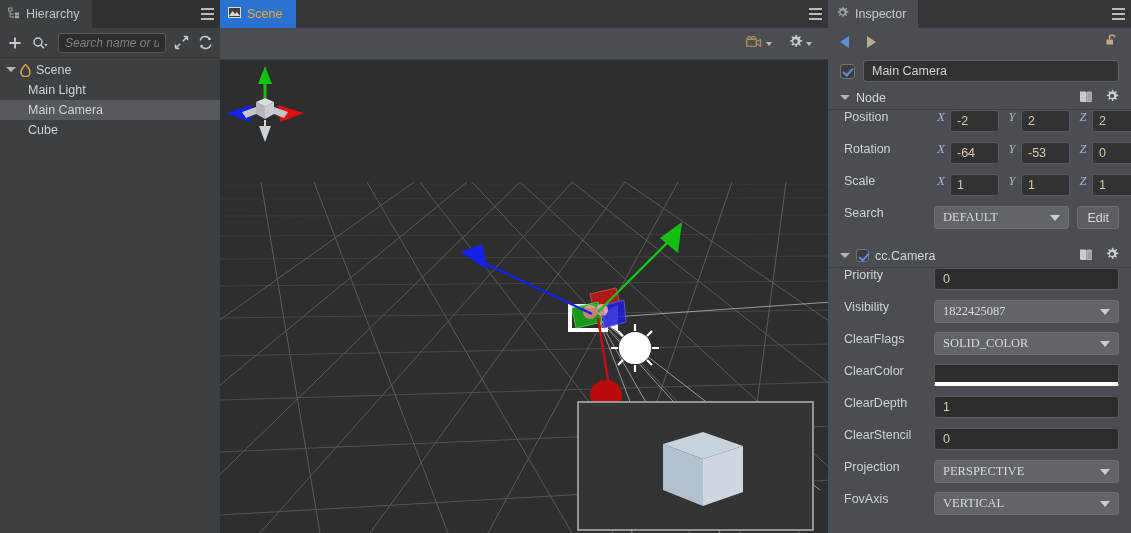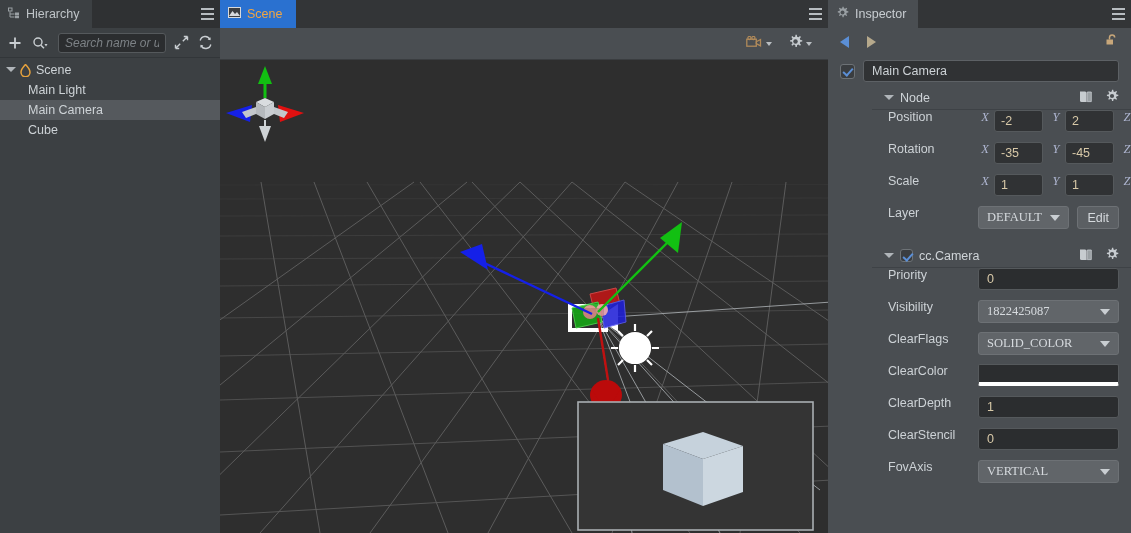--- a/index.html
+++ b/index.html
@@ -115,21 +115,21 @@
   .chk.on::after {
     content: ""; position: absolute; left: 4px; top: 1px; width: 4px; height: 8px;
     border: solid #5b8fd6; border-width: 0 2px 2px 0; transform: rotate(42deg);
   }
   .name-field {
     flex: 1; height: 22px; background: #303234; border: 1px solid #5d6165;
     border-radius: 3px; color: #cdd2d6; font-size: 12.5px; display: flex;
     align-items: center; padding: 0 8px;
   }
 
-  .insp-body { flex: 1; overflow: hidden; padding-left: 44px; }
+  .insp-body { flex: 1; overflow: hidden; }
   .sec-head {
     height: 24px; display: flex; align-items: center; gap: 6px;
     padding: 0 12px; color: #cfd4d8; font-size: 12.5px;
     border-bottom: 1px solid #3e4246;
   }
   .sec-head .tri { margin-right: 0; }
   .sec-icons { margin-left: auto; display: flex; gap: 12px; align-items: center; }
 
   .field-row {
     height: 32px; display: flex; align-items: flex-start; padding: 0 12px 0 16px;
@@ -476,39 +476,39 @@
         <span class="num-in">-2</span>
         <span class="axis">Y</span>
         <span class="num-in">2</span>
         <span class="axis">Z</span>
         <span class="num-in">2</span>
       </div>
 
       <div class="field-row">
         <span class="f-label">Rotation</span>
         <span class="axis">X</span>
-        <span class="num-in">-35</span>
+        <span class="num-in">-64</span>
         <span class="axis">Y</span>
-        <span class="num-in">-45</span>
+        <span class="num-in">-53</span>
         <span class="axis">Z</span>
         <span class="num-in">0</span>
       </div>
 
       <div class="field-row">
         <span class="f-label">Scale</span>
         <span class="axis">X</span>
         <span class="num-in">1</span>
         <span class="axis">Y</span>
         <span class="num-in">1</span>
         <span class="axis">Z</span>
         <span class="num-in">1</span>
       </div>
 
       <div class="field-row">
-        <span class="f-label">Layer</span>
+        <span class="f-label">Search</span>
         <span class="select">
           <span>DEFAULT</span>
           <span class="caret"></span>
         </span>
         <span class="edit-btn">Edit</span>
       </div>
 
       <div class="sec-sep"></div>
 
       <div class="sec-head">
@@ -560,20 +560,27 @@
       <div class="field-row">
         <span class="f-label">ClearDepth</span>
         <span class="wide-in">1</span>
       </div>
 
       <div class="field-row">
         <span class="f-label">ClearStencil</span>
         <span class="wide-in">0</span>
       </div>
 
+      <div class="field-row">
+        <span class="f-label">Projection</span>
+        <span class="select">
+          <span>PERSPECTIVE</span>
+          <span class="caret"></span>
+        </span>
+      </div>
 
       <div class="field-row">
         <span class="f-label">FovAxis</span>
         <span class="select">
           <span>VERTICAL</span>
           <span class="caret"></span>
         </span>
       </div>
 
     </div>

